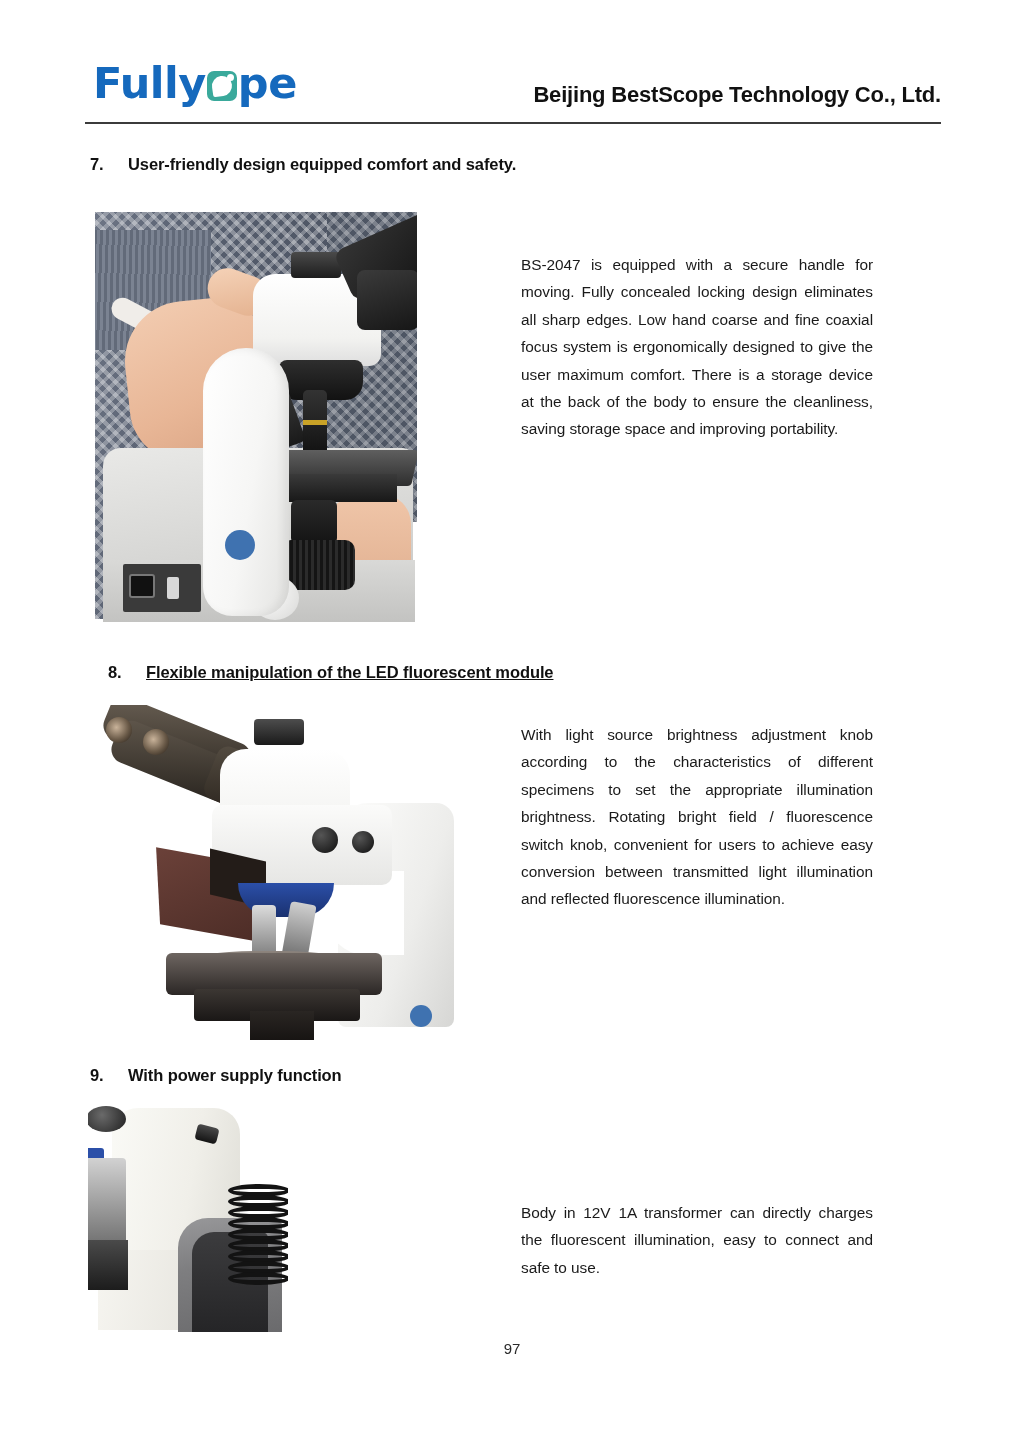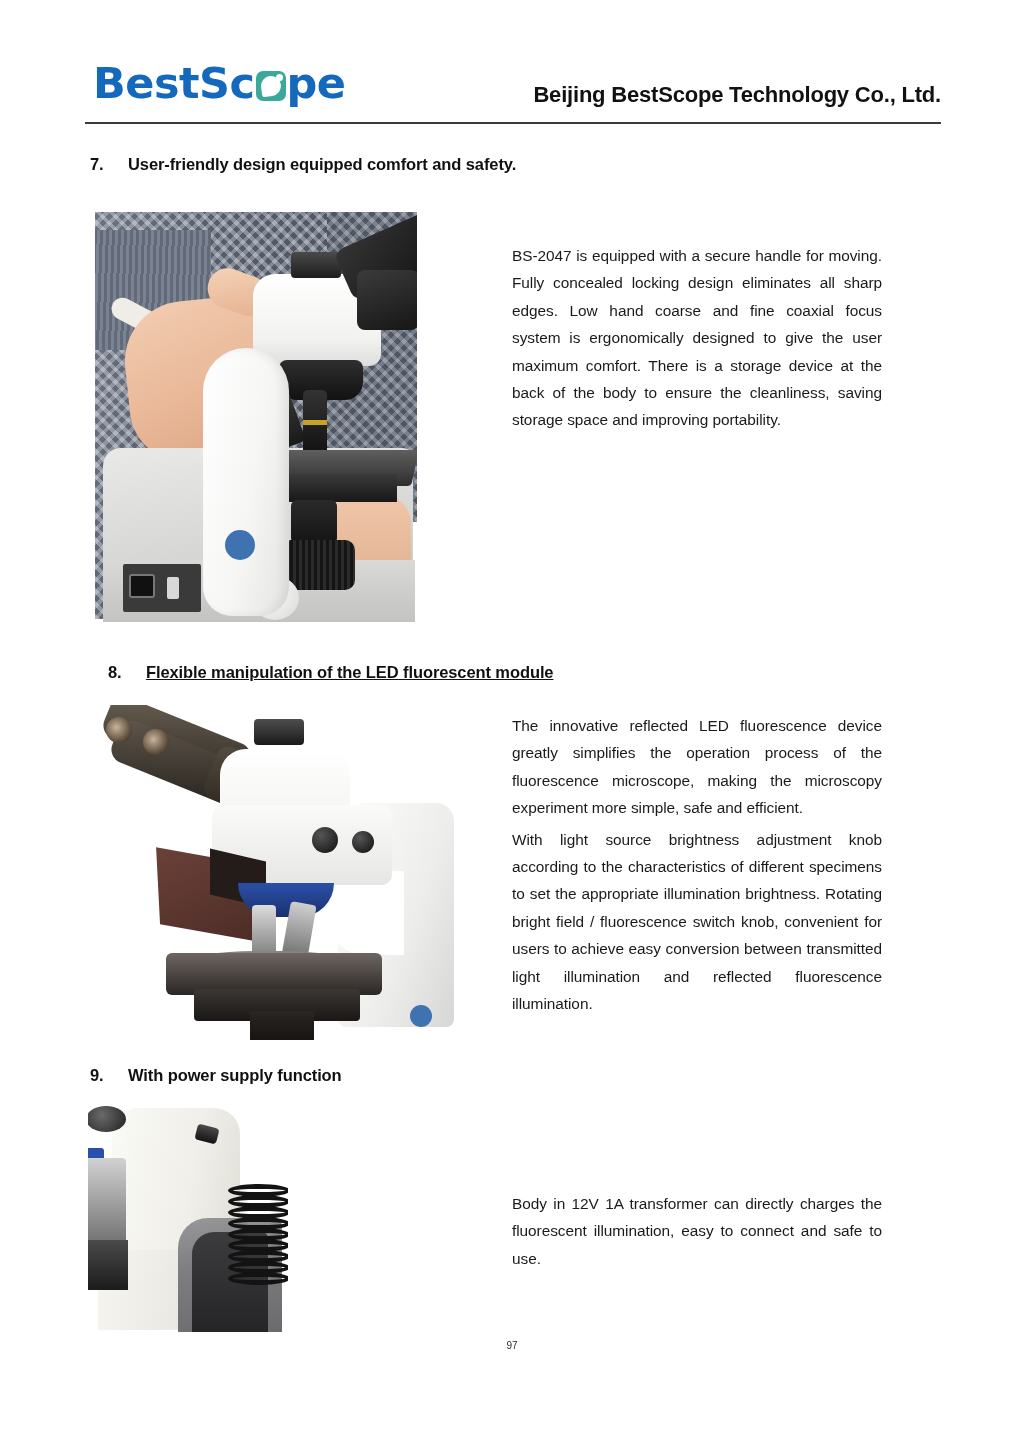--- a/index.html
+++ b/index.html
@@ -109,21 +109,21 @@
   
   .body-text {
     position: absolute;
     font-size: 15.4px;
     line-height: 27.4px;
     color: #1a1a1a;
     text-align: justify;
     text-justify: inter-word;
     letter-spacing: -0.05px;
   }
-  .body-text p { margin: 4px; }
+  .body-text p { margin: 13px; }
 
   
   .photo {
     position: absolute;
     overflow: hidden;
     background: #ffffff;
   }
 
   
   .p1-bg-sweater {
@@ -570,31 +570,31 @@
     border-radius: 50%;
     box-sizing: border-box;
   }
 
   
   .page-number {
     position: absolute;
     left: 0; right: 0;
     top: 1340px;
     text-align: center;
-    font-size: 10px;
+    font-size: 15px;
     color: #2a2a2a;
   }
 </style>
 </head>
 <body>
 
 <div class="page-header">
 
   <div class="logo">
-    <span class="lg-part">BestSc</span>
+    <span class="lg-part">Fully</span>
     <span class="logo-mark"></span>
     <span class="lg-part">pe</span>
   </div>
 
   <div class="company-name">Beijing BestScope Technology Co., Ltd.</div>
 
   <div class="header-rule"></div>
 </div>
 
 <div class="section-heading" style="left:90px; top:155px;">
@@ -659,21 +659,20 @@
   <div class="p2-obj2"></div>
   <div class="p2-objtip"></div>
   <div class="p2-stage-plate"></div>
   <div class="p2-stage"></div>
   <div class="p2-stage-low"></div>
   <div class="p2-pillar"></div>
   <div class="p2-dot"></div>
 </div>
 
 <div class="body-text" style="left:508px; top:708px; width:378px;">
-  <p>The innovative reflected LED fluorescence device greatly simplifies the operation process of the fluorescence microscope, making the microscopy experiment more simple, safe and efficient.</p>
   <p>With light source brightness adjustment knob according to the characteristics of different specimens to set the appropriate illumination brightness. Rotating bright field / fluorescence switch knob, convenient for users to achieve easy conversion between transmitted light illumination and reflected fluorescence illumination.</p>
 </div>
 
 <div class="section-heading" style="left:90px; top:1066px;">
   <span class="num">9.</span><span>With power supply function</span>
 </div>
 
 <div class="photo" style="left:88px; top:1100px; width:200px; height:232px;">
   <div class="p3-body"></div>
   <div class="p3-body-wide"></div>

